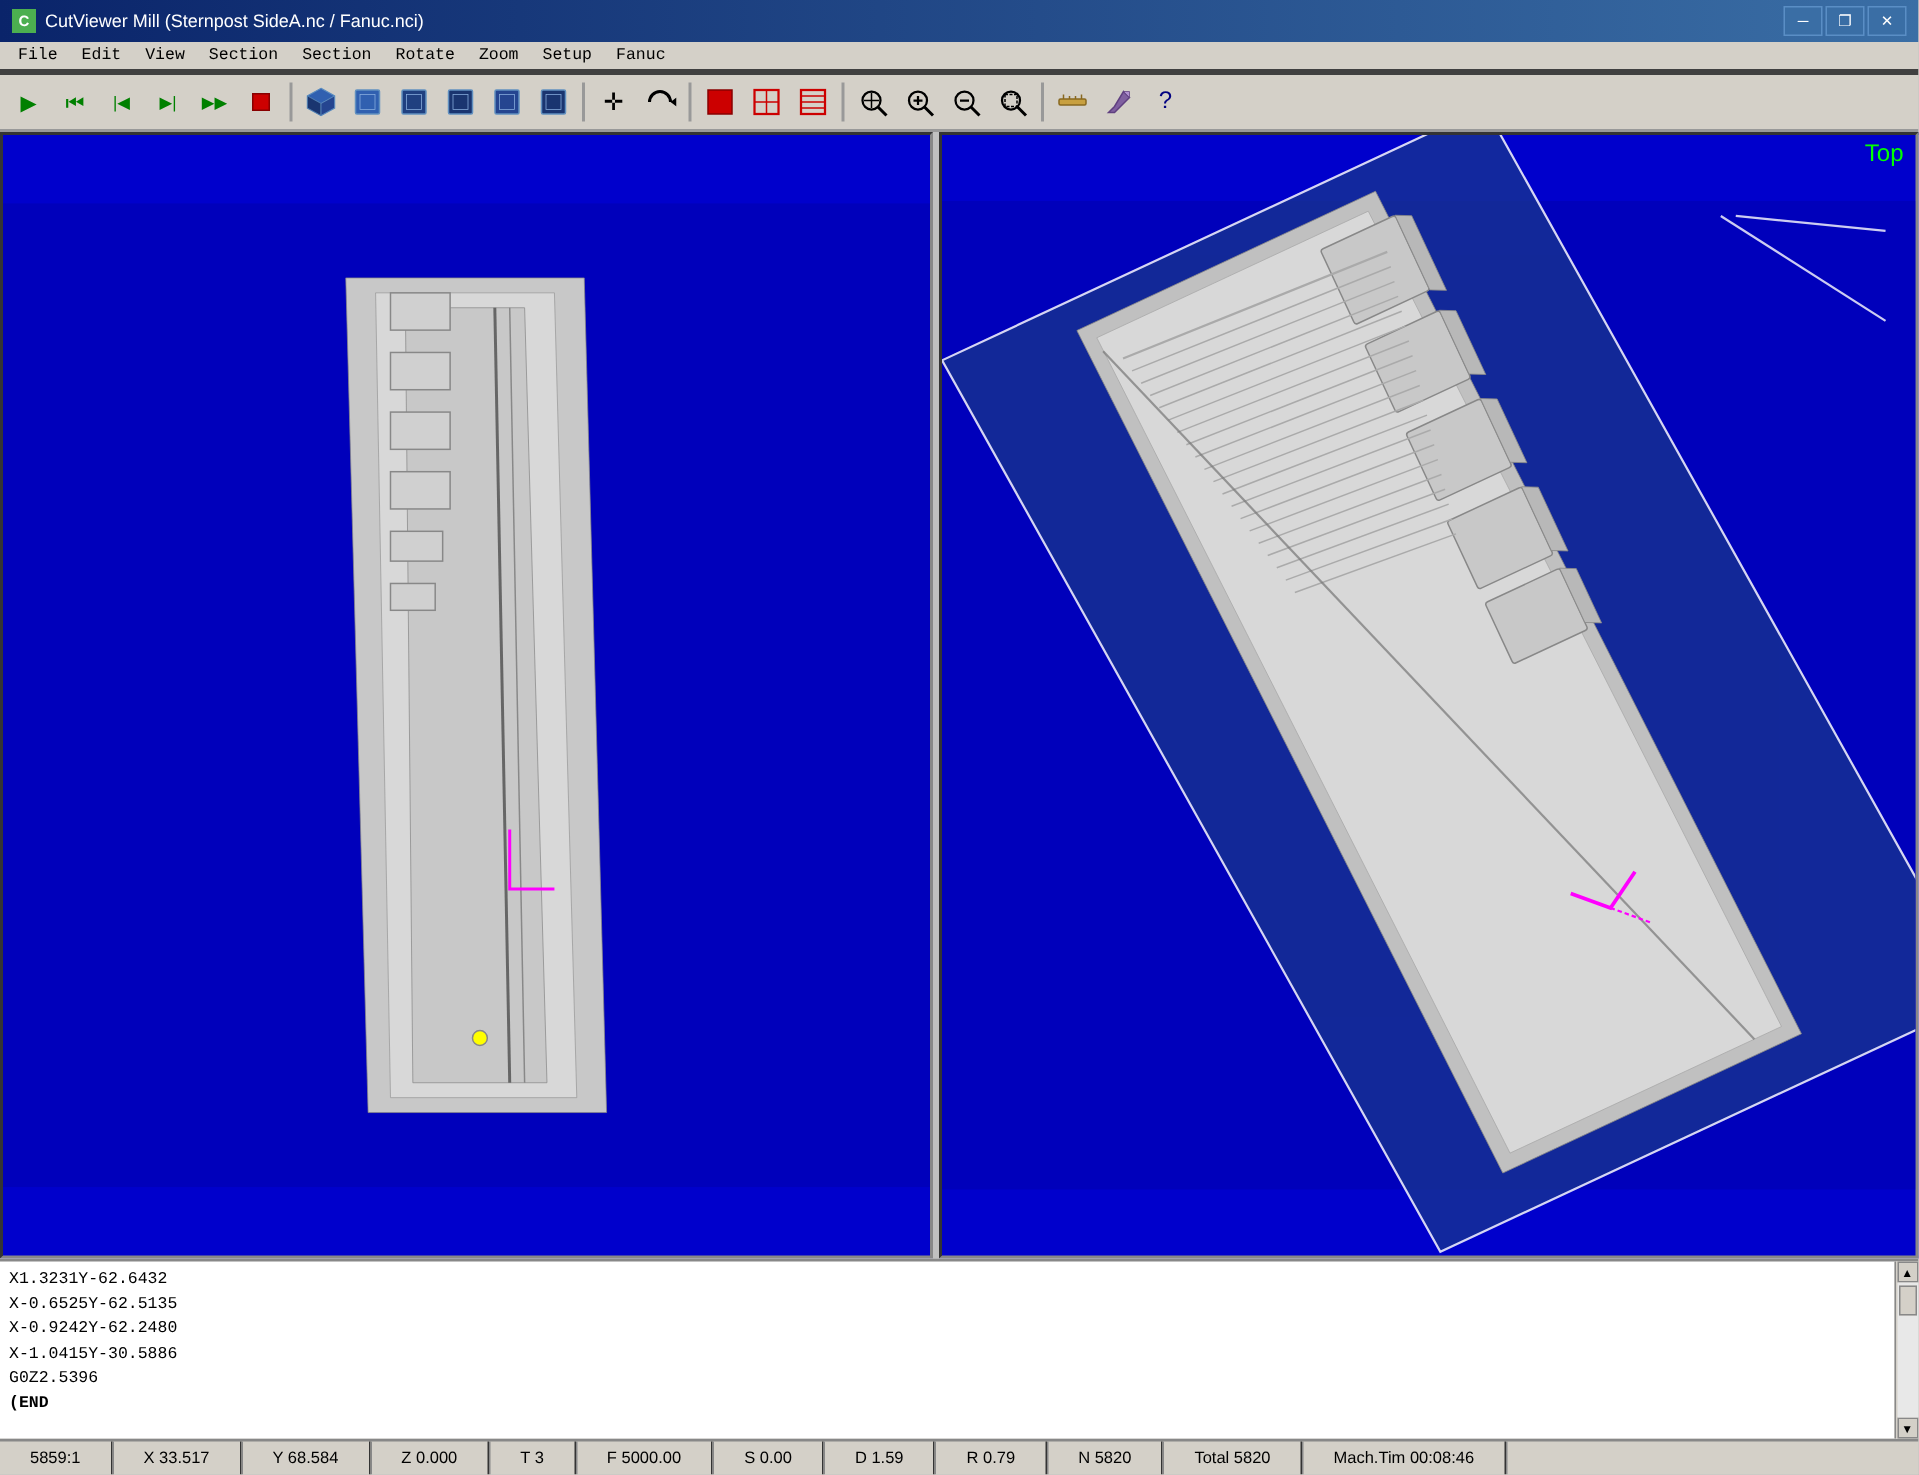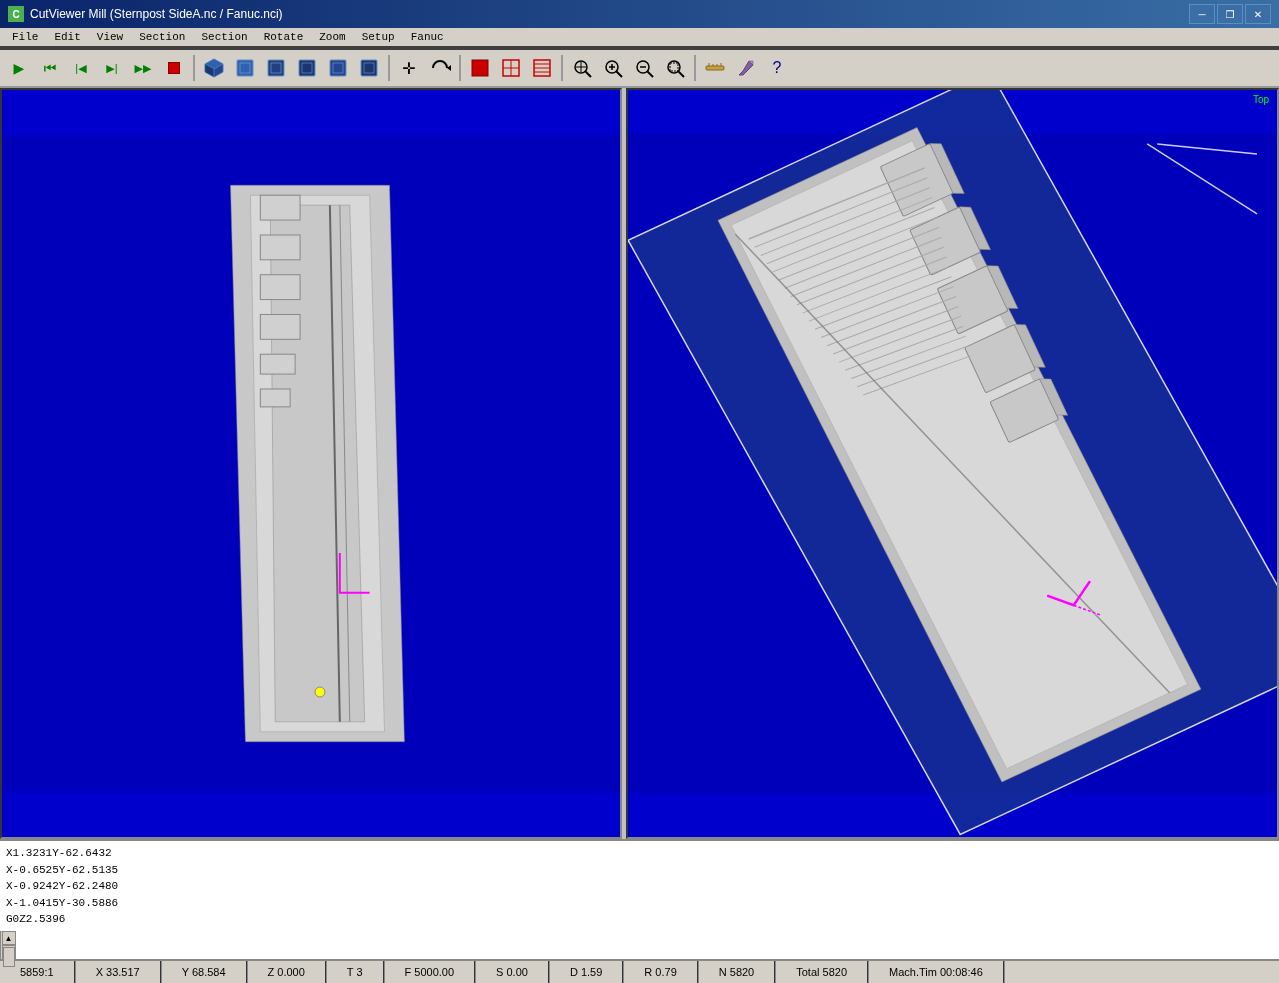--- a/index.html
+++ b/index.html
@@ -87,21 +87,21 @@
       background: #0000cc;
       position: relative;
       overflow: hidden;
       border: 2px inset #888;
     }
     .viewport-label {
       position: absolute;
       top: 4px;
       right: 8px;
       color: #00ff00;
-      font-size: 10px;
+      font-size: 16px;
       z-index: 10;
     }
 
     
     #viewport-left {
       flex: 0 0 622px;
     }
     #viewport-right {
       flex: 1;
     }
@@ -121,21 +121,20 @@
       cursor: col-resize;
     }
 
     
     #text-area {
       height: 120px;
       background: white;
       border-top: 2px solid #888;
       display: flex;
       position: relative;
-      flex-direction: column;
     }
     #text-content {
       flex: 1;
       overflow-y: auto;
       padding: 4px 6px;
       font-family: 'Courier New', monospace;
       font-size: 11px;
       line-height: 1.5;
     }
     #text-scrollbar {

